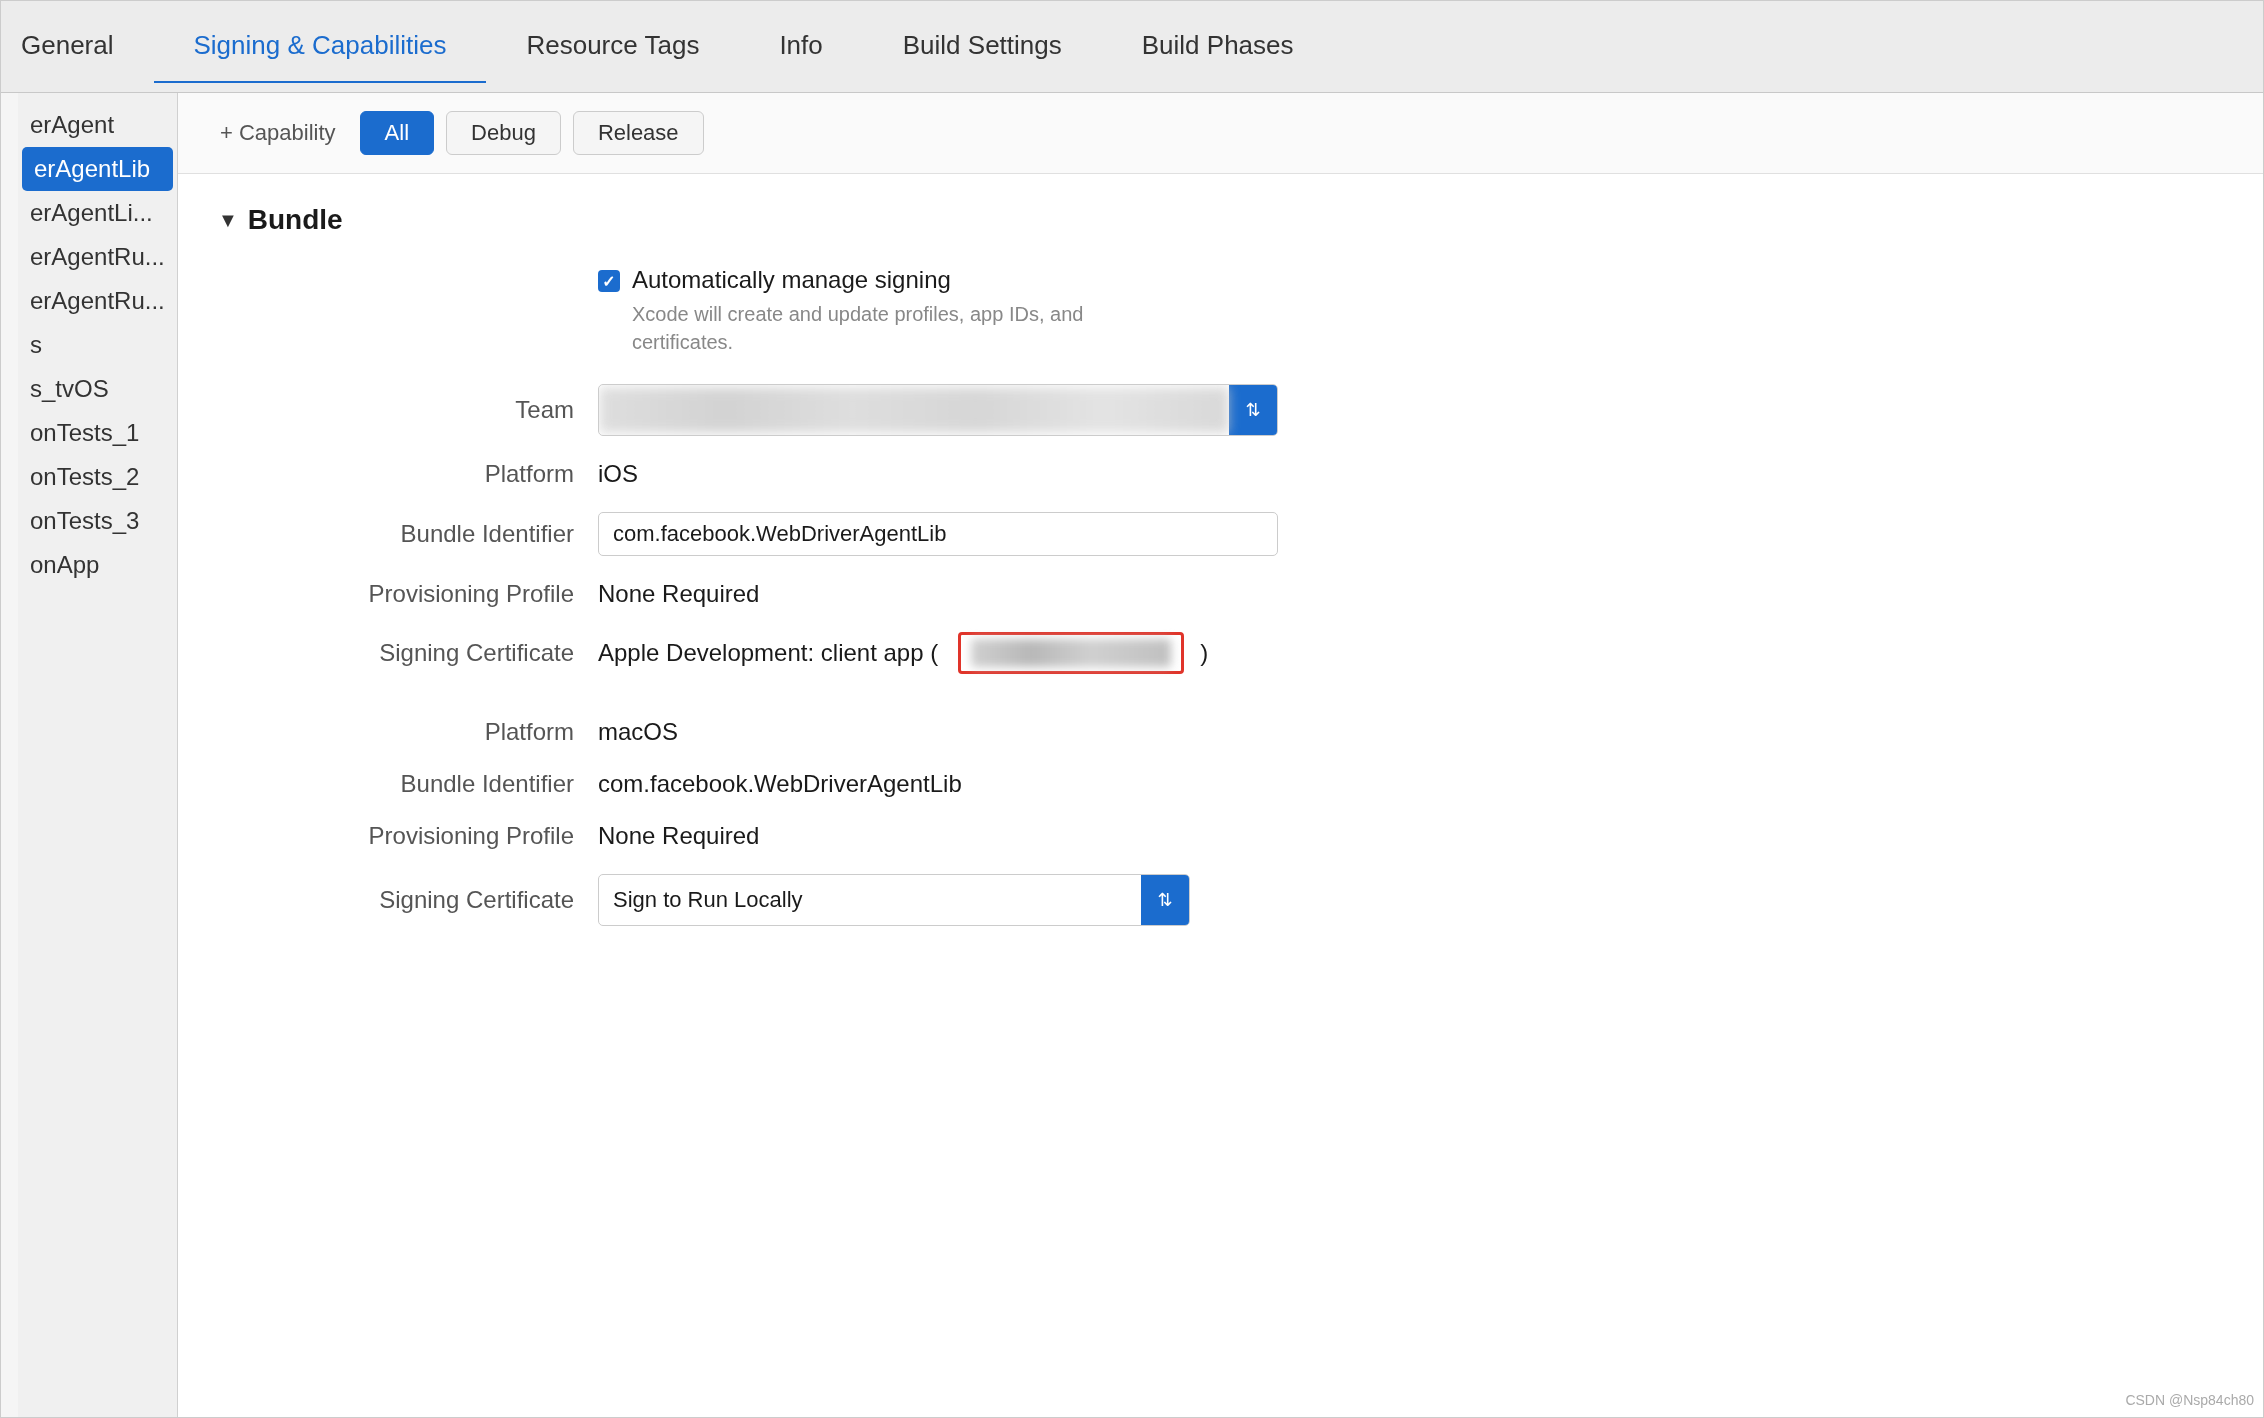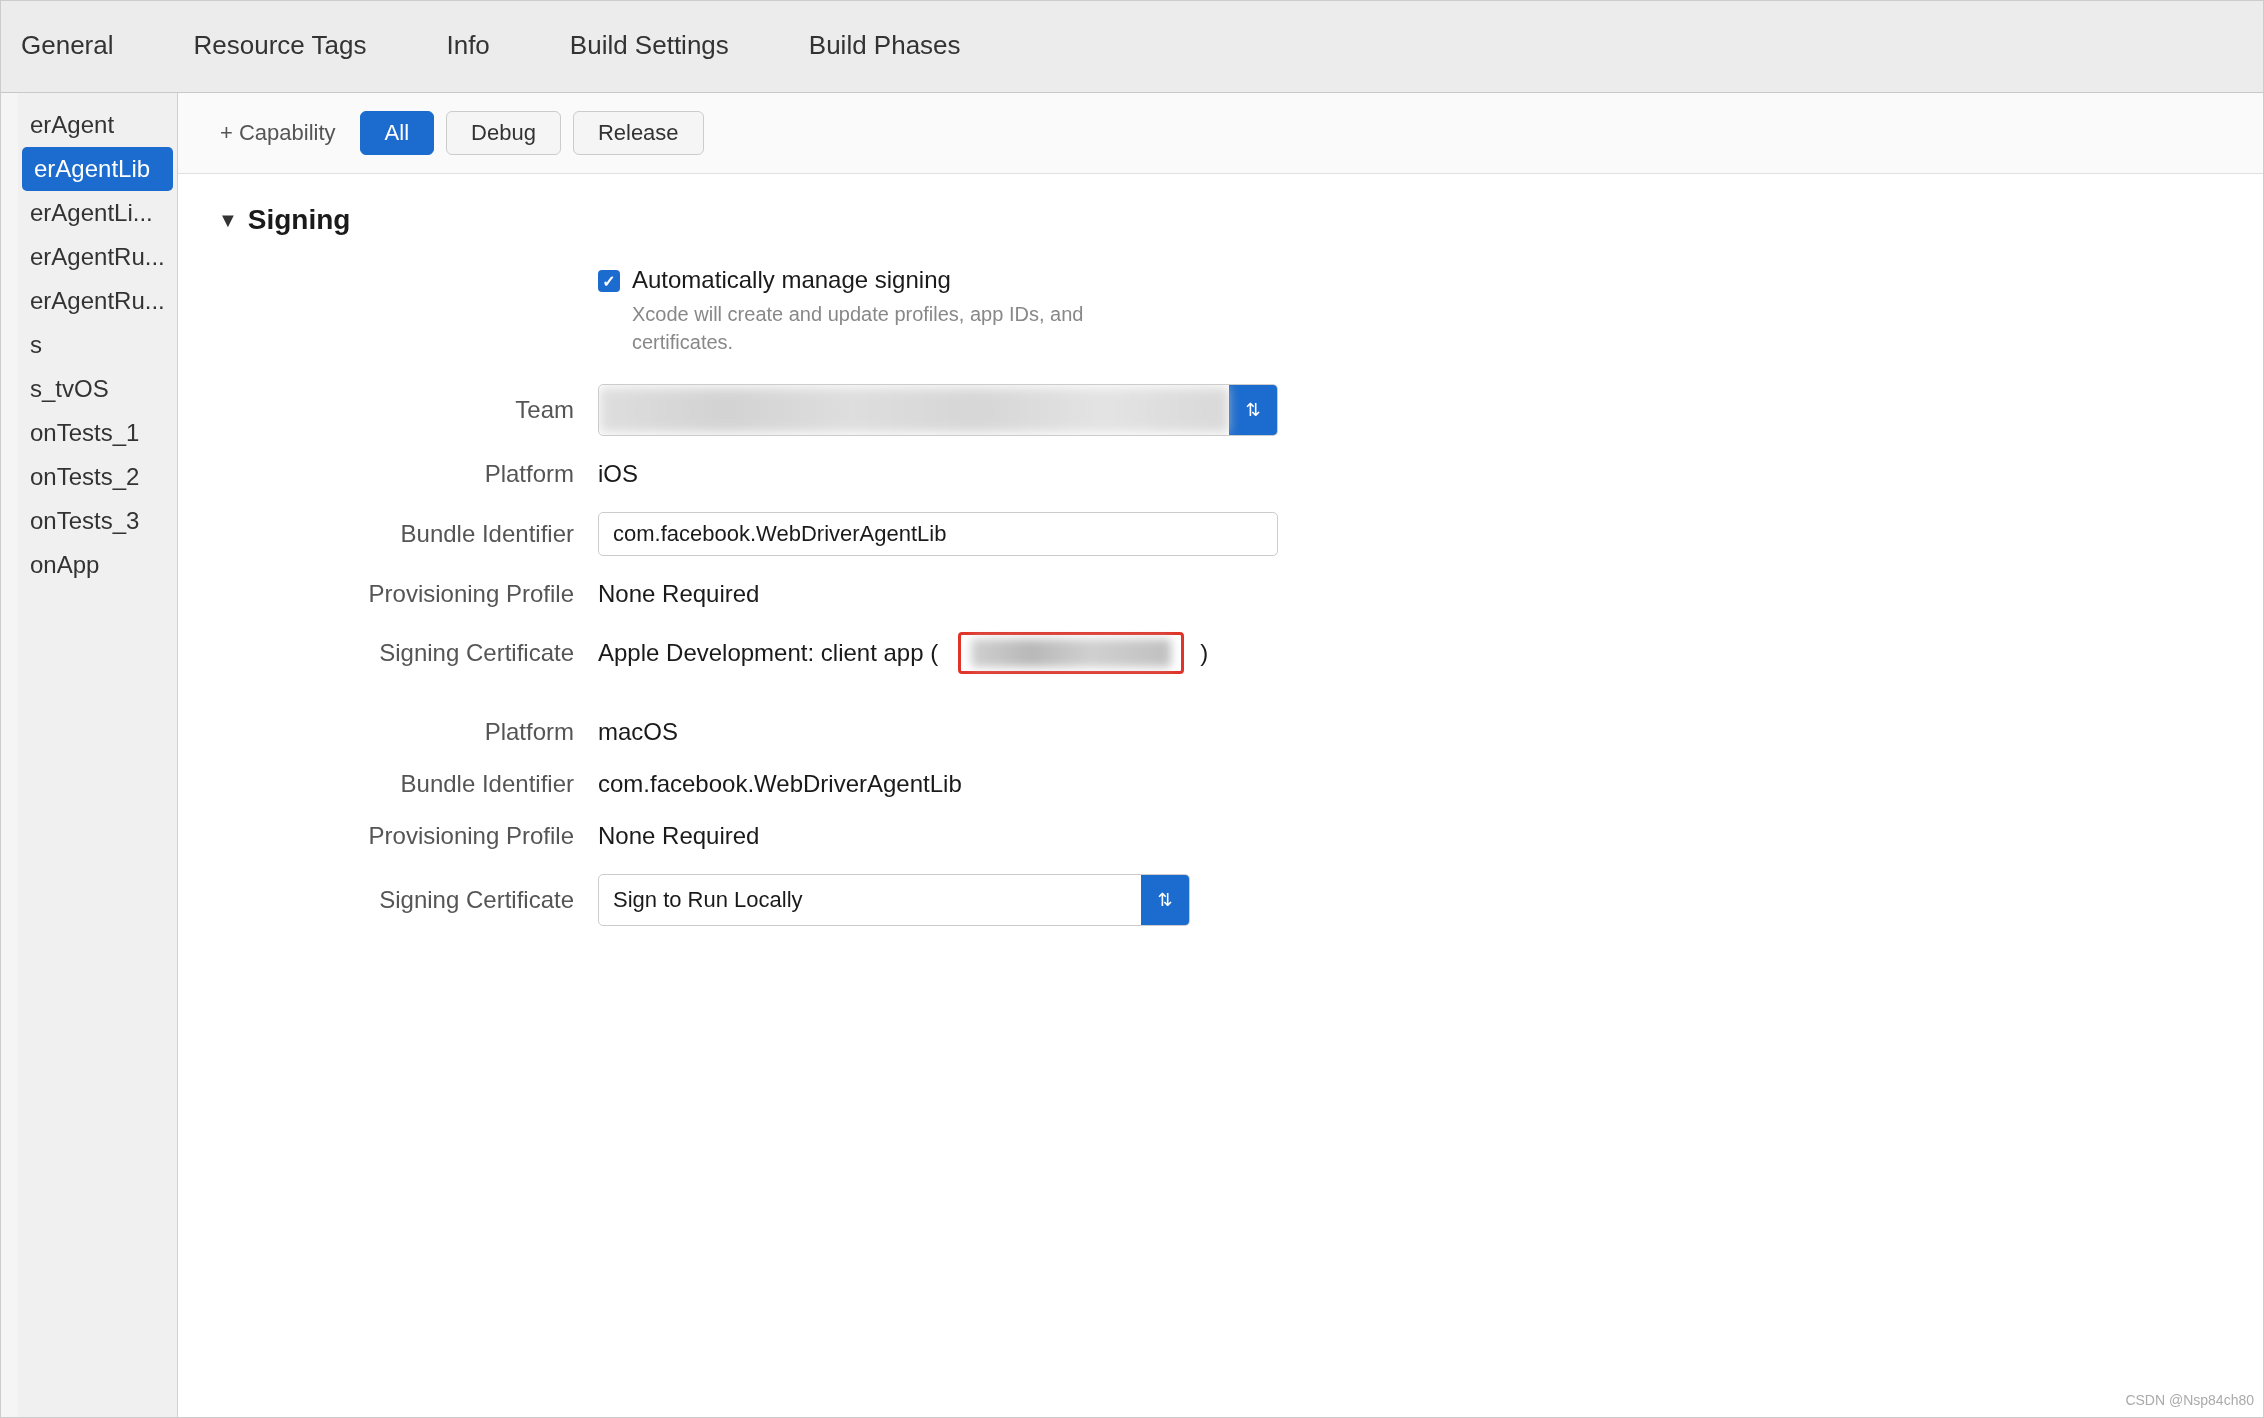--- a/index.html
+++ b/index.html
@@ -333,20 +333,21 @@
       color: #aaa;
     }
   </style>
 </head>
 <body>
 
 <div class="app-window">
 
   <div class="tab-bar">
     <div class="tab-item">General</div>
+    <div class="tab-item active">Signing &amp; Capabilities</div>
     <div class="tab-item">Resource Tags</div>
     <div class="tab-item">Info</div>
     <div class="tab-item">Build Settings</div>
     <div class="tab-item">Build Phases</div>
   </div>
 
   <div class="main-area">
 
     <div class="sidebar">
       <div class="sidebar-item">erAgent</div>
@@ -370,21 +371,21 @@
         </button>
         <button class="filter-btn active">All</button>
         <button class="filter-btn">Debug</button>
         <button class="filter-btn">Release</button>
       </div>
 
       <div class="signing-section">
 
         <div class="section-header">
           <span class="triangle">▼</span>
-          <span class="title">Signing</span>
+          <span class="title">Bundle</span>
         </div>
 
         <div class="auto-sign-area">
           <div class="checkbox">
             <span class="checkbox-check">✓</span>
           </div>
           <div class="auto-sign-text">
             <span class="auto-sign-label">Automatically manage signing</span>
             <span class="auto-sign-desc">Xcode will create and update profiles, app IDs, and certificates.</span>
           </div>

